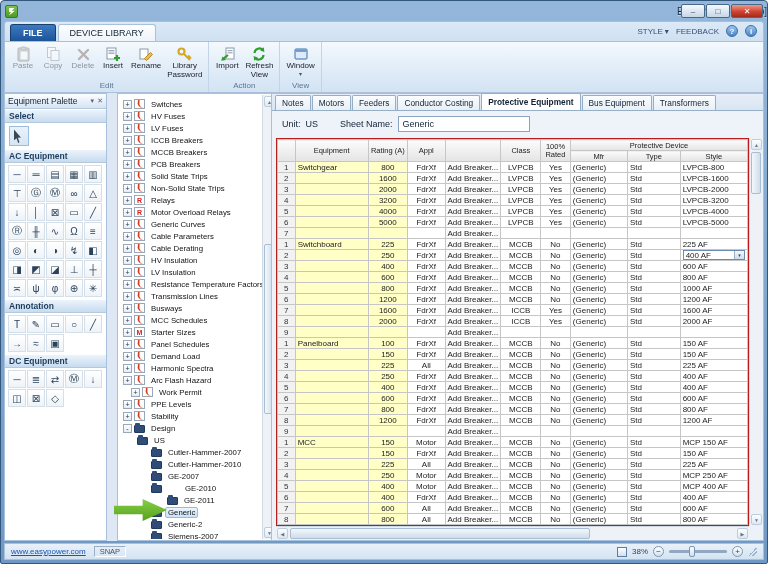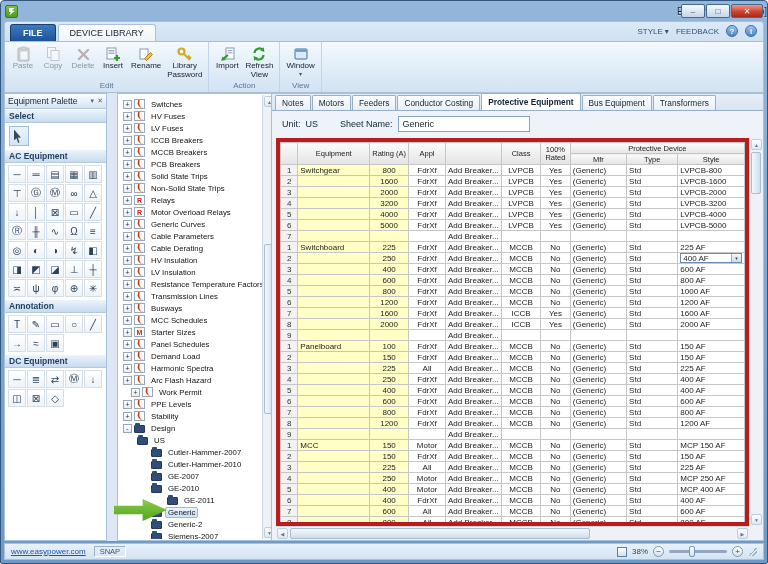--- a/index.html
+++ b/index.html
@@ -65,21 +65,21 @@
 .sthumb.h{height:11px;background:linear-gradient(#f4f8fc,#cfdcea)}
 
 .content{position:absolute;top:0;left:267px;right:0;bottom:0;background:#edf2f9;border:1px solid #a8c0da;border-left:1px solid #a8c0da}
 .sheettabs{height:17px;display:flex;align-items:flex-end;padding-left:3px;border-bottom:1px solid #96aec6;background:linear-gradient(#e6eef7,#d8e5f2)}
 .stab{height:15px;padding:0 6px;display:flex;align-items:center;font-size:8.3px;color:#123;background:linear-gradient(#fbfdfe,#e7eff6);border:1px solid #96aec6;border-bottom:none;border-radius:2px 2px 0 0;margin-right:1px;white-space:nowrap}
 .stab.active{background:#fff;font-weight:bold;height:17px}
 .toolrow{height:26px;display:flex;align-items:center;padding:0 10px;font-size:9px;color:#123;background:#eef3f9}
 .toolrow .lab{margin-right:5px}
 .toolrow .val{margin-right:22px}
 .sheet-input{width:132px;height:16px;background:#fff;border:1px solid #8aa4c0;padding:0 4px;display:flex;align-items:center}
-.gridwrap{position:absolute;top:44px;left:4px;right:14px;bottom:14px;background:#eab308;border:4px solid #b91c1c;overflow:hidden}
+.gridwrap{position:absolute;top:44px;left:4px;right:14px;bottom:14px;background:#eab308;border:1px solid #b91c1c;overflow:hidden}
 table{border-collapse:collapse;table-layout:fixed;font-size:8px}
 th,td{border:1px solid #c6c6c6;padding:0 2px;height:11px;overflow:hidden;white-space:nowrap}
 th{background:linear-gradient(#fbfbfb,#e4e4e4);font-weight:normal;color:#222;text-align:center;font-size:7.5px}
 th.wrap{white-space:normal;line-height:8px}
 td{background:#fff}
 td.num{background:#f2f2f2;color:#333;text-align:center}
 td.yel{background:#ffffc6}
 td.ctr{text-align:center}
 td.add{background:#fbfbfb}
 .combo{display:flex;align-items:center;height:10px;border:1px solid #6a8ab0;background:#fff}
@@ -474,21 +474,21 @@
             <span class="lbl">Cutler-Hammer-2007</span>
           </div>
           <div class="titem" style="padding-left: 32px;">
             <span class="tic tic-folder"></span>
             <span class="lbl">Cutler-Hammer-2010</span>
           </div>
           <div class="titem" style="padding-left: 32px;">
             <span class="tic tic-folder"></span>
             <span class="lbl">GE-2007</span>
           </div>
-          <div class="titem" style="padding-left: 32px;">
+          <div class="titem" style="padding-left: 32px; gap: 17px;">
             <span class="tic tic-folder"></span>
             <span class="lbl">GE-2010</span>
           </div>
           <div class="titem" style="padding-left: 48px;">
             <span class="tic tic-folder"></span>
             <span class="lbl">GE-2011</span>
           </div>
           <div class="titem sel" style="padding-left: 32px;">
             <span class="tic tic-folder"></span>
             <span class="lbl">Generic</span>

